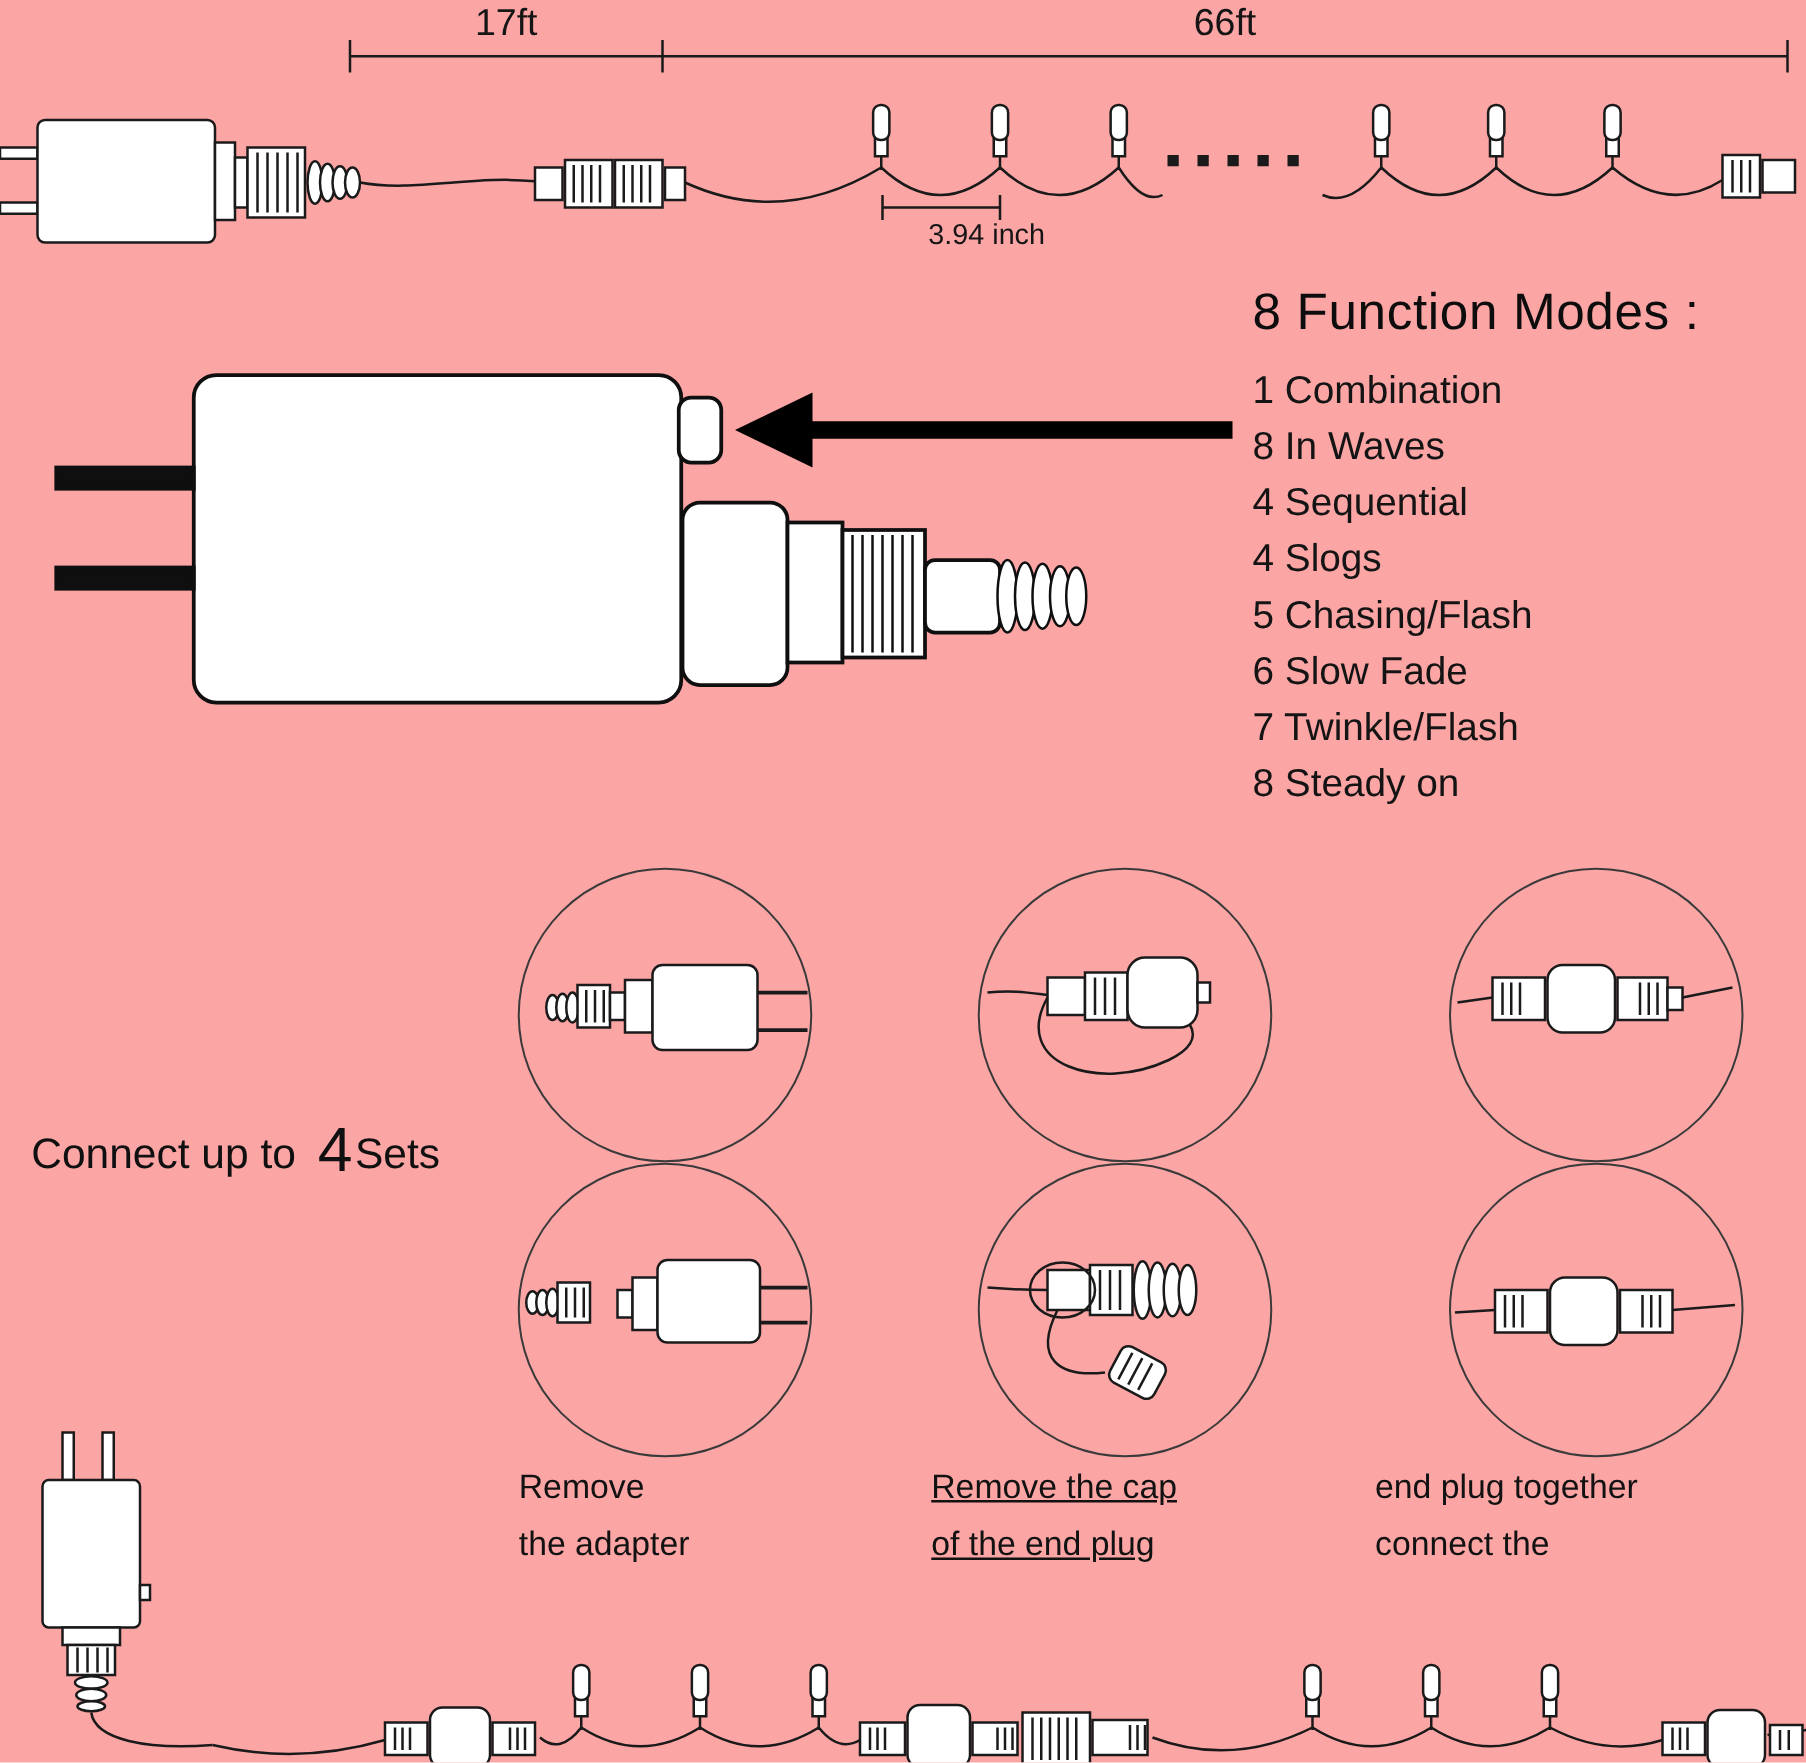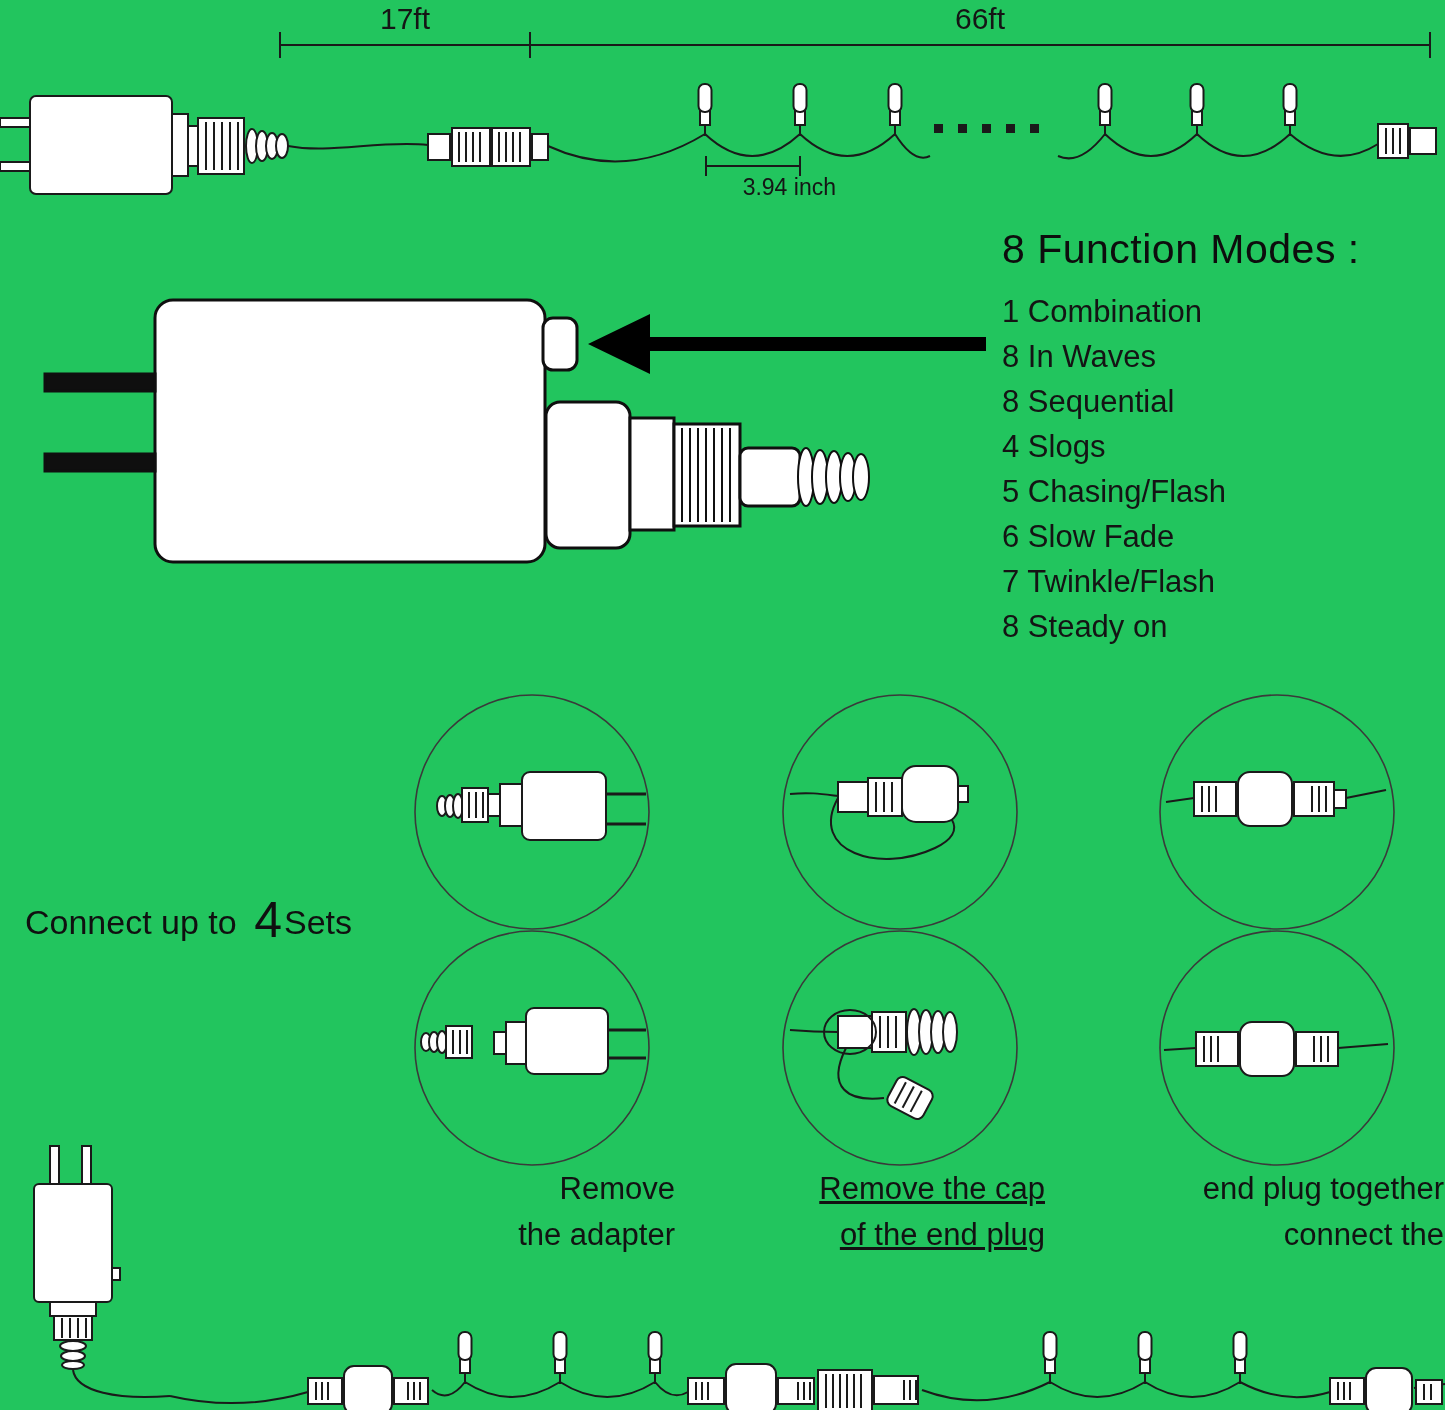--- a/index.html
+++ b/index.html
@@ -1,31 +1,31 @@
 <!DOCTYPE html>
 <html><head>
 <meta charset="utf-8">
 <style>
   * { margin:0; padding:0; box-sizing:border-box; }
   html,body { background:#fff; }
   .page {
-    position:relative; width:1445px; height:1410px; background:#22c55e;
+    position:relative; width:1445px; height:1410px; background:#fca5a5;
     font-family:"Liberation Sans","DejaVu Sans",sans-serif; color:#111; overflow:hidden;
   }
   .art { position:absolute; left:0; top:0; }
   .t { position:absolute; }
   .center { text-align:center; }
   .dim { font-size:30px; color:#151515; }
   .spacing { font-size:23px; color:#151515; }
   .modes { position:absolute; left:1002px; top:226px; width:430px; }
   .modes-title { font-size:41px; color:#0d0d0d; margin-bottom:16px; letter-spacing:0.5px; }
   .mode-item { font-size:31px; line-height:45px; color:#141414; }
   .connect { position:absolute; left:25px; top:891px; font-size:34px; color:#101010; white-space:nowrap; }
   .connect .big { font-size:50px; margin-left:8px; margin-right:2px; vertical-align:-3px; }
-  .caption { position:absolute; text-align:right; font-size:31px; line-height:46px; color:#121212; }
+  .caption { position:absolute; text-align:left; font-size:27px; line-height:46px; color:#121212; }
 </style>
 </head>
 <body>
 
 <div class="page">
 
   <svg class="art" width="1445" height="1410" viewBox="0 0 1445 1410">
     <defs>
       <g id="bulb" stroke="#1a1a1a" stroke-width="2" fill="#fff">
         <line x1="0" y1="0" x2="0" y2="-12"></line>
@@ -314,21 +314,21 @@
   <div class="t dim center" style="left:280px; top:2px; width:250px;">17ft</div>
 
   <div class="t dim center" style="left:530px; top:2px; width:900px;">66ft</div>
 
   <div class="t spacing center" style="left:676px; top:174px; width:160px;text-align:right;">3.94 inch</div>
 
   <div class="modes">
     <div class="modes-title">8 Function Modes :</div>
     <div class="mode-item">1 Combination</div>
     <div class="mode-item">8 In Waves</div>
-    <div class="mode-item">8 Sequential</div>
+    <div class="mode-item">4 Sequential</div>
     <div class="mode-item">4 Slogs</div>
     <div class="mode-item">5 Chasing/Flash</div>
     <div class="mode-item">6 Slow Fade</div>
     <div class="mode-item">7 Twinkle/Flash</div>
     <div class="mode-item">8 Steady on</div>
   </div>
 
   <div class="connect">
     <span>Connect up to </span><span class="big">4</span><span>Sets</span>
   </div>

